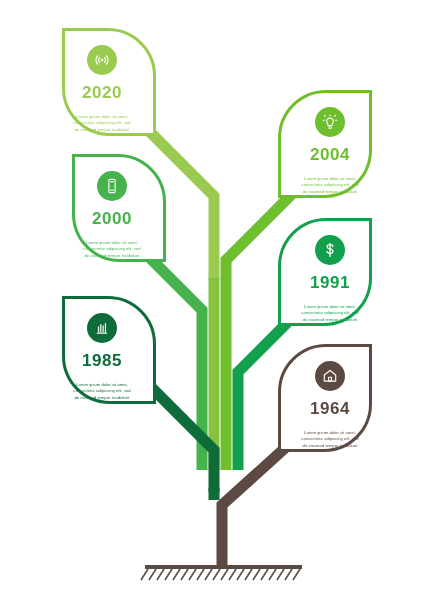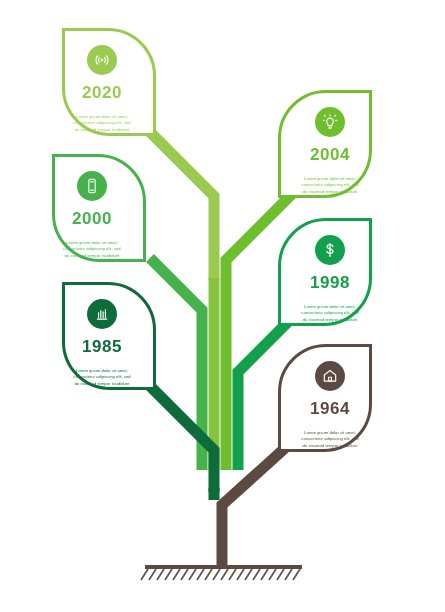--- a/index.html
+++ b/index.html
@@ -132,21 +132,21 @@
             <line x1="18.1" y1="4.4" x2="19.4" y2="3.1"></line>
           </svg>
         </span>
       </div>
       <div class="year" style="color:#6FBE2E;">2004</div>
       <div class="divider" style="background:#6FBE2E;"></div>
       <div class="desc" style="color:#6FBE2E;">Lorem ipsum dolor sit amet, consectetur adipiscing elit, sed do eiusmod tempor incididunt</div>
     </div>
   </div>
 
-  <div class="leaf left" style="left:52px;top:154px;width:94px;height:108px;border:3.5px solid #46B24B;">
+  <div class="leaf left" style="left:72px;top:154px;width:94px;height:108px;border:3.5px solid #46B24B;">
     <div class="leaf-inner">
       <div class="icon-badge" style="background:#46B24B;">
         <span>
           <svg width="18" height="18" viewBox="0 0 24 24" fill="none" stroke="#ffffff" stroke-width="1.5">
             <rect x="7.8" y="3.2" width="8.4" height="17.6" rx="1.6"></rect>
             <line x1="9.6" y1="6.4" x2="14.4" y2="6.4"></line>
             <line x1="9.6" y1="17.6" x2="14.4" y2="17.6"></line>
           </svg>
         </span>
       </div>
@@ -159,27 +159,27 @@
   <div class="leaf right" style="left:278px;top:218px;width:94px;height:108px;border:3.5px solid #13A04C;">
     <div class="leaf-inner">
       <div class="icon-badge" style="background:#13A04C;">
         <span>
           <svg width="18" height="18" viewBox="0 0 24 24" fill="none" stroke="#ffffff" stroke-width="1.7" stroke-linecap="round">
             <line x1="12" y1="3.4" x2="12" y2="20.6"></line>
             <path d="M15.8 7.4c0-1.6-1.7-2.6-3.8-2.6S8.2 5.9 8.2 7.6s1.6 2.4 3.8 2.9 3.9 1.2 3.9 3.1-1.8 2.9-3.9 2.9-3.9-1.1-3.9-2.8"></path>
           </svg>
         </span>
       </div>
-      <div class="year" style="color:#13A04C;">1998</div>
+      <div class="year" style="color:#13A04C;">1991</div>
       <div class="divider" style="background:#13A04C;"></div>
       <div class="desc" style="color:#13A04C;">Lorem ipsum dolor sit amet, consectetur adipiscing elit, sed do eiusmod tempor incididunt</div>
     </div>
   </div>
 
-  <div class="leaf left" style="left:62px;top:282px;width:94px;height:108px;border:3.5px solid #0E6B3A;">
+  <div class="leaf left" style="left:62px;top:296px;width:94px;height:108px;border:3.5px solid #0E6B3A;">
     <div class="leaf-inner">
       <div class="icon-badge" style="background:#0E6B3A;">
         <span>
           <svg width="18" height="18" viewBox="0 0 24 24" fill="none" stroke="#ffffff" stroke-width="1.6" stroke-linecap="round">
             <line x1="7.4" y1="17" x2="7.4" y2="10.5"></line>
             <line x1="10.4" y1="17" x2="10.4" y2="7.6"></line>
             <line x1="13.5" y1="17" x2="13.5" y2="9"></line>
             <line x1="16.6" y1="17" x2="16.6" y2="6.2"></line>
             <line x1="5.8" y1="18.7" x2="18.2" y2="18.7"></line>
           </svg>

